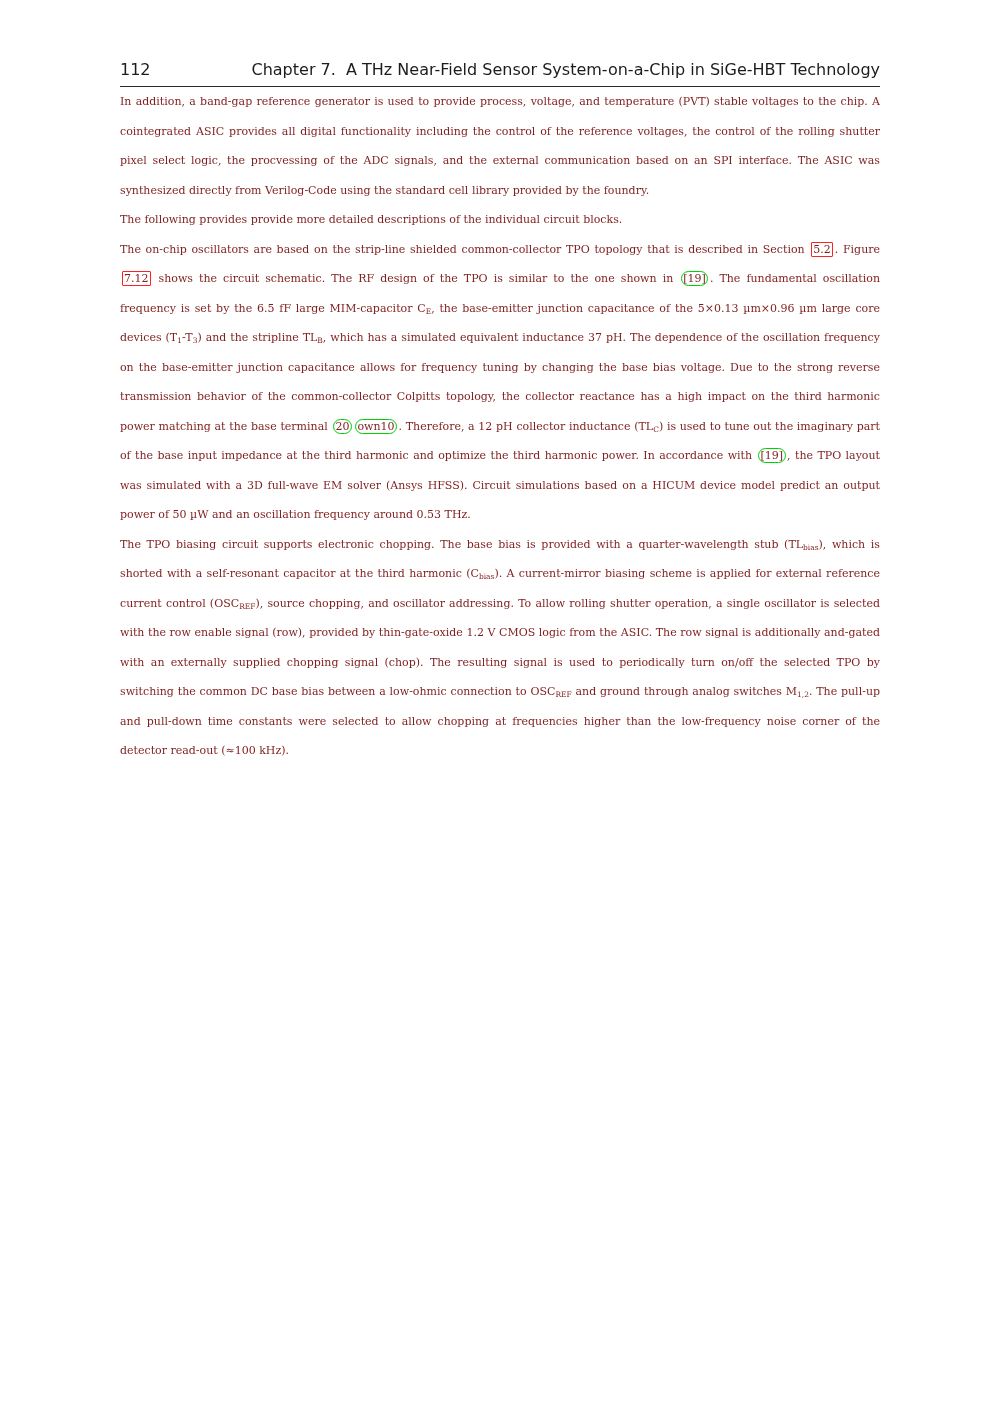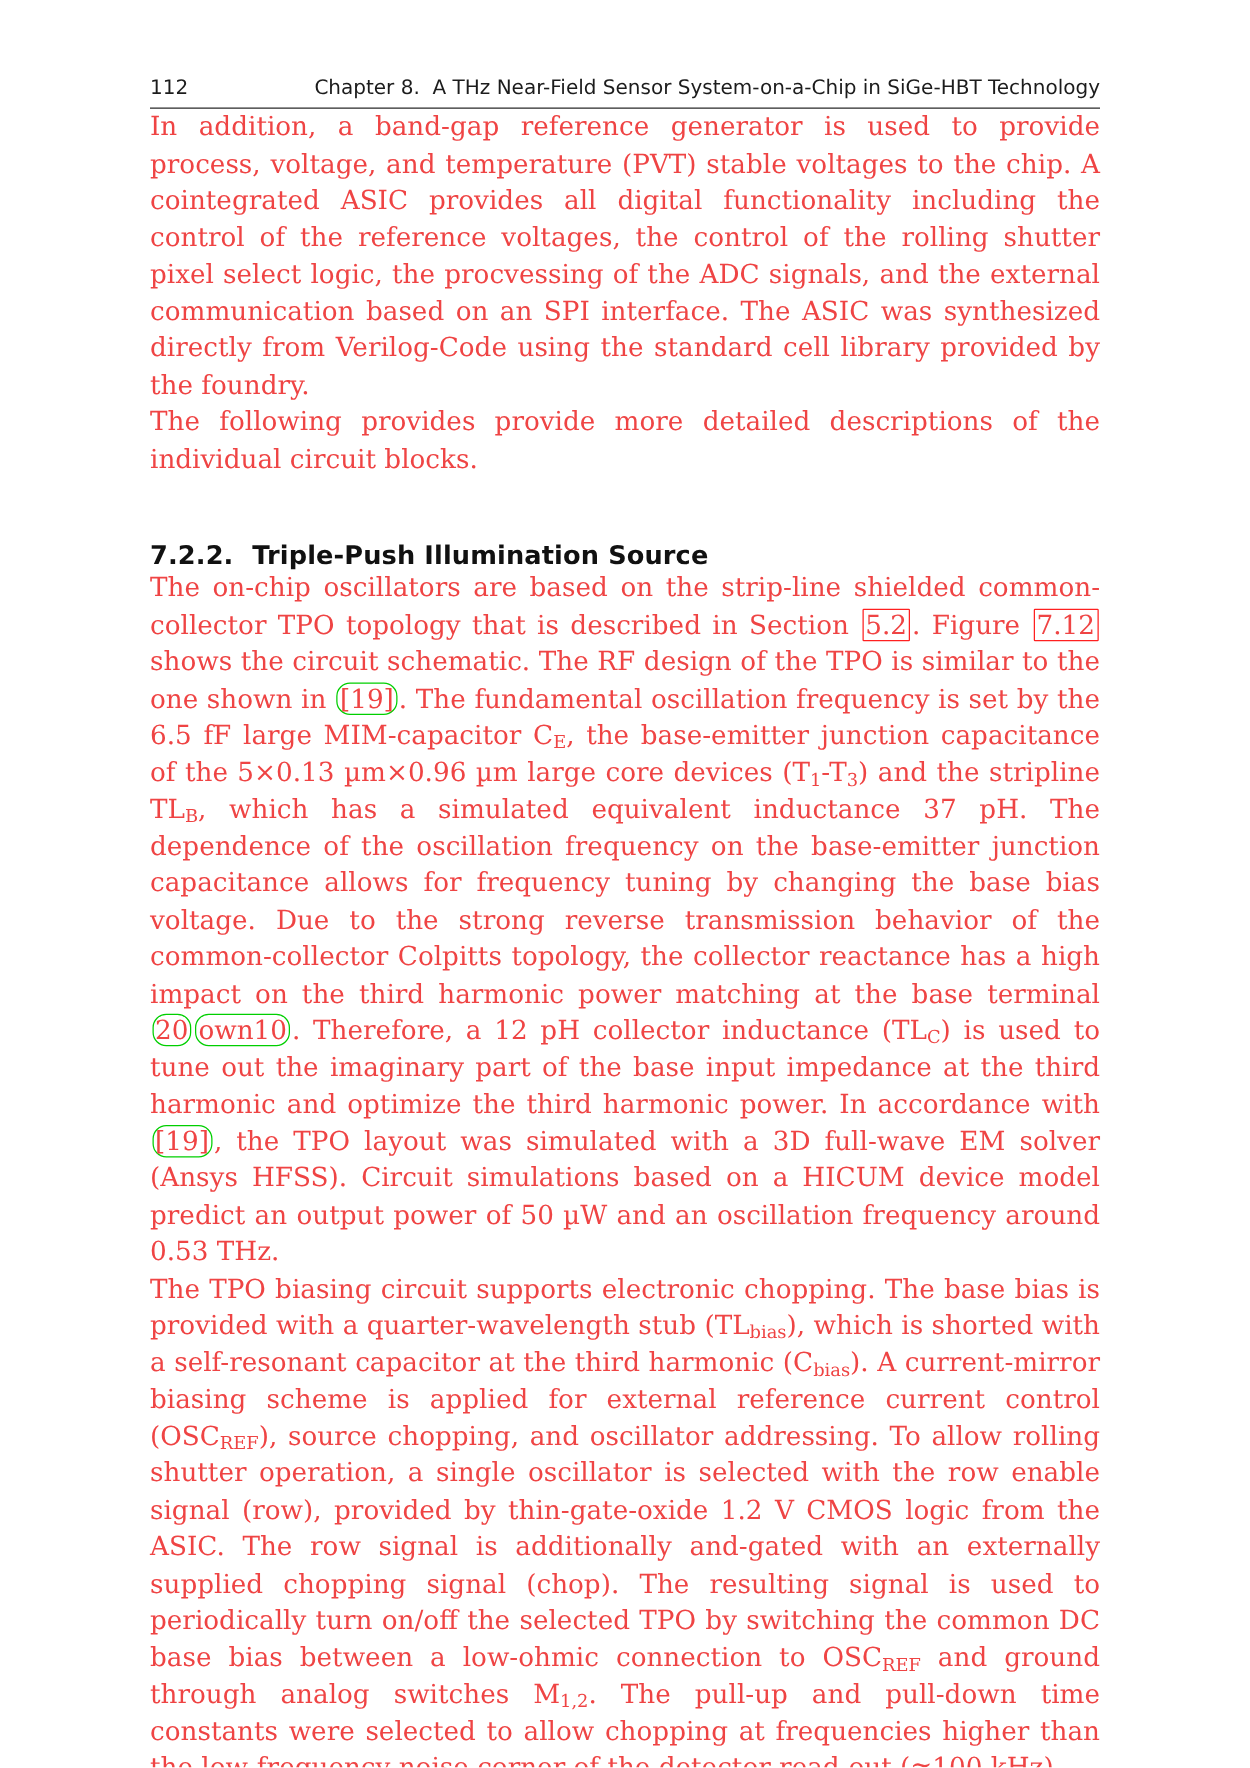--- a/index.html
+++ b/index.html
@@ -14,23 +14,23 @@
   .pagehead {
     display:flex; justify-content:space-between; align-items:baseline;
     padding-top:60px;
     font-family:"DejaVu Sans", sans-serif;
     font-size:16px; font-weight:400; color:#1c1c1c;
     white-space:pre;
   }
   .headrule { border-bottom:1.4px solid #2a2a2a; margin-top:7px; }
   p.body {
     font-family:"DejaVu Serif", "Liberation Serif", serif;
-    font-size:21px; line-height:29.5px;
+    font-size:11px; line-height:29.5px;
     text-align:justify; text-justify:inter-word;
-    margin:0; color:#ef4444;
+    margin:0; color:#7f1d1d;
   }
   .indent-block { margin:33px 48px 0 46px; }
   .lead { margin-top:21px; text-align:left; }
   h2.sechead {
     font-family:"DejaVu Sans", sans-serif;
     font-size:20.5px; font-weight:bold; color:#111;
     margin:50px 0 0 0; letter-spacing:0.1px;
   }
   h2.sechead .secnum { margin-right:15px; }
   .p2 { margin-top:36px; }
@@ -44,30 +44,27 @@
   .refbox.green { border-color:var(--cite-green, #00cf00);border-radius:11px; }
 </style>
 </head>
 <body>
 
 <div class="page">
   <div class="content">
 
     <header class="pagehead">
       <span>112</span>
-      <span>Chapter 8.  A THz Near-Field Sensor System-on-a-Chip in SiGe-HBT Technology</span>
+      <span>Chapter 7.  A THz Near-Field Sensor System-on-a-Chip in SiGe-HBT Technology</span>
     </header>
     <div class="headrule"></div>
 
     <p class="body indent-block">In addition, a band-gap reference generator is used to provide process, voltage, and temperature (PVT) stable voltages to the chip.  A cointegrated ASIC provides all digital functionality including the control of the reference voltages, the control of the rolling shutter pixel select logic, the procvessing of the ADC signals, and the external communication based on an SPI interface.  The ASIC was synthesized directly from Verilog-Code using the standard cell library provided by the foundry.</p>
 
     <p class="body lead">The following provides provide more detailed descriptions of the individual circuit blocks.</p>
 
-    <h2 class="sechead">
-      <span class="secnum">7.2.2.</span><span>Triple-Push Illumination Source</span>
-    </h2>
 
     <p class="body p2"><span>The on-chip oscillators are based on the strip-line shielded common-collector TPO topology that is described in Section </span><span class="refbox red">5.2</span><span>. Figure </span><span class="refbox red">7.12</span><span> shows the circuit schematic.  The RF design of the TPO is similar to the one shown in </span><span class="refbox green">[19]</span><span>.  The fundamental oscillation frequency is set by the 6.5 fF large MIM-capacitor C</span><sub class="ssub">E</sub><span>, the base-emitter junction capacitance of the 5×0.13 µm×0.96 µm large core devices (T</span><sub class="ssub">1</sub><span>-T</span><sub class="ssub">3</sub><span>) and the stripline TL</span><sub class="ssub">B</sub><span>, which has a simulated equivalent inductance 37 pH.  The dependence of the oscillation frequency on the base-emitter junction capacitance allows for frequency tuning by changing the base bias voltage.  Due to the strong reverse transmission behavior of the common-collector Colpitts topology, the collector reactance has a high impact on the third harmonic power matching at the base terminal </span><span class="refbox green">20</span><span class="refbox green">own10</span><span>.  Therefore, a 12 pH collector inductance (TL</span><sub class="ssub">C</sub><span>) is used to tune out the imaginary part of the base input impedance at the third harmonic and optimize the third harmonic power.  In accordance with </span><span class="refbox green">[19]</span><span>, the TPO layout was simulated with a 3D full-wave EM solver (Ansys HFSS).  Circuit simulations based on a HICUM device model predict an output power of 50 µW and an oscillation frequency around 0.53 THz.</span></p>
 
     <p class="body p3"><span>The TPO biasing circuit supports electronic chopping.  The base bias is provided with a quarter-wavelength stub (TL</span><sub class="ssub">bias</sub><span>), which is shorted with a self-resonant capacitor at the third harmonic (C</span><sub class="ssub">bias</sub><span>).  A current-mirror biasing scheme is applied for external reference current control (OSC</span><sub class="ssub">REF</sub><span>), source chopping, and oscillator addressing.  To allow rolling shutter operation, a single oscillator is selected with the row enable signal (row), provided by thin-gate-oxide 1.2 V CMOS logic from the ASIC. The row signal is additionally and-gated with an externally supplied chopping signal (chop).  The resulting signal is used to periodically turn on/off the selected TPO by switching the common DC base bias between a low-ohmic connection to OSC</span><sub class="ssub">REF</sub><span> and ground through analog switches M</span><sub class="ssub">1,2</sub><span>.  The pull-up and pull-down time constants were selected to allow chopping at frequencies higher than the low-frequency noise corner of the detector read-out (≈100 kHz).</span></p>
 
   </div>
 </div>
 
 </body></html>

